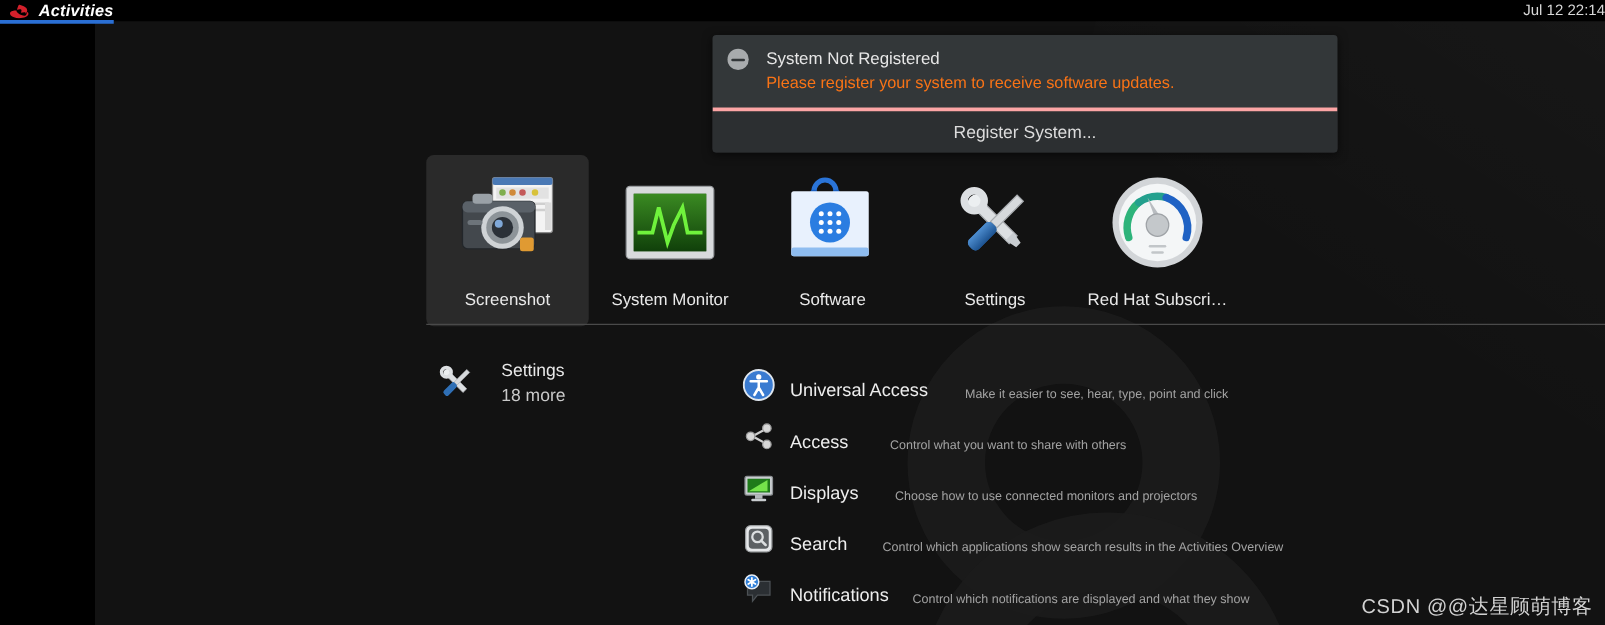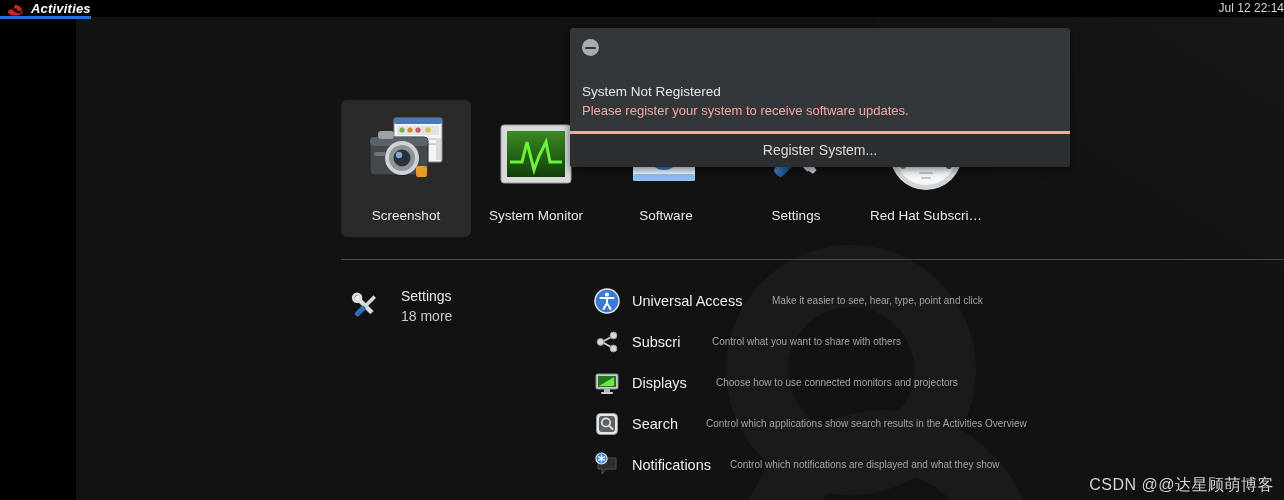--- a/index.html
+++ b/index.html
@@ -75,44 +75,44 @@
   
   .notification {
     position: absolute; left: 570px; top: 28px;
     width: 500px;
     background: #333739;
     border-radius: 3px;
     box-shadow: 0 2px 8px rgba(0,0,0,.55);
     z-index: 35;
     overflow: hidden;
   }
-  .notif-body { display: flex; padding: 9px 12px 11px 12px; gap: 26px; flex-direction: column; }
+  .notif-body { display: flex; padding: 9px 12px 11px 12px; gap: 14px; }
   .notif-icon {
     width: 17px; height: 17px; border-radius: 50%;
     background: #a8abad; flex: 0 0 auto; margin-top: 2px;
     position: relative;
   }
   .notif-icon::after {
     content: ""; position: absolute; left: 3px; top: 7.5px;
     width: 11px; height: 2.5px; background: #333739; border-radius: 1px;
   }
   .notif-title { color: #e6e6e6; font-size: 13.5px; line-height: 19px; }
-  .notif-text  { color: #fca5a5; font-size: 13px; line-height: 19px; }
+  .notif-text  { color: #f97316; font-size: 13px; line-height: 19px; }
   .notif-action {
     border-top: 3px solid #fca5a5;
     background: #2c2f31;
     text-align: center;
     color: #dcdcdc; font-size: 14px;
     padding: 8px 0 9px 0;
     cursor: pointer;
   }
 
   
   .app-row {
-    position: absolute; left: 341px; top: 100px;
+    position: absolute; left: 341px; top: 124px;
     display: flex; align-items: flex-start;
   }
   .app-tile {
     width: 130px;
     padding: 12px 0 14px 0;
     display: flex; flex-direction: column; align-items: center;
     border-radius: 6px;
     cursor: pointer;
   }
   .app-tile.selected { background: #2a2a2a; }
@@ -138,21 +138,21 @@
   }
   .group-icon { width: 40px; height: 40px; position: relative; }
   .group-title { color: #e9e9e9; font-size: 14px; line-height: 20px; }
   .group-sub   { color: #c9c9c9; font-size: 14px; line-height: 20px; }
 
   .results {
     position: absolute; left: 594px; top: 280px;
     width: 690px;
   }
   .result-row {
-    display: flex; align-items: center;
+    display: flex; align-items: flex-end;
     height: 41px;
     cursor: pointer;
   }
   .res-icon { width: 26px; height: 26px; position: relative; flex: 0 0 26px; }
   .res-name {
     color: #eeeeee; font-size: 14.5px;
     margin-left: 12px;
     white-space: nowrap;
   }
   .res-desc {
@@ -365,21 +365,21 @@
 
     <div class="result-row r1">
       <span class="res-icon">
         <svg width="26" height="26" viewBox="0 0 26 26">
           <path d="M8 13 L19 7 M8 13 L19 19" stroke="#cfcfcf" stroke-width="1.8"></path>
           <circle cx="6.5" cy="13" r="3.4" fill="#d7d7d7" stroke="#9a9a9a"></circle>
           <circle cx="19.5" cy="6.5" r="3.4" fill="#d7d7d7" stroke="#9a9a9a"></circle>
           <circle cx="19.5" cy="19.5" r="3.4" fill="#d7d7d7" stroke="#9a9a9a"></circle>
         </svg>
       </span>
-      <span class="res-name">Subscri</span>
+      <span class="res-name">Access</span>
       <span class="res-desc">Control what you want to share with others</span>
     </div>
 
     <div class="result-row r2">
       <span class="res-icon">
         <svg width="26" height="26" viewBox="0 0 26 26">
           <rect x="2" y="4" width="22" height="15" rx="1.5" fill="#c9cdd0" stroke="#8b8f92"></rect>
           <rect x="4" y="6" width="18" height="11" fill="#1f7a1a"></rect>
           <path d="M5 16 L20 7 L20 16 Z" fill="#74e24a"></path>
           <rect x="10" y="19" width="6" height="3" fill="#b5b9bc"></rect>

